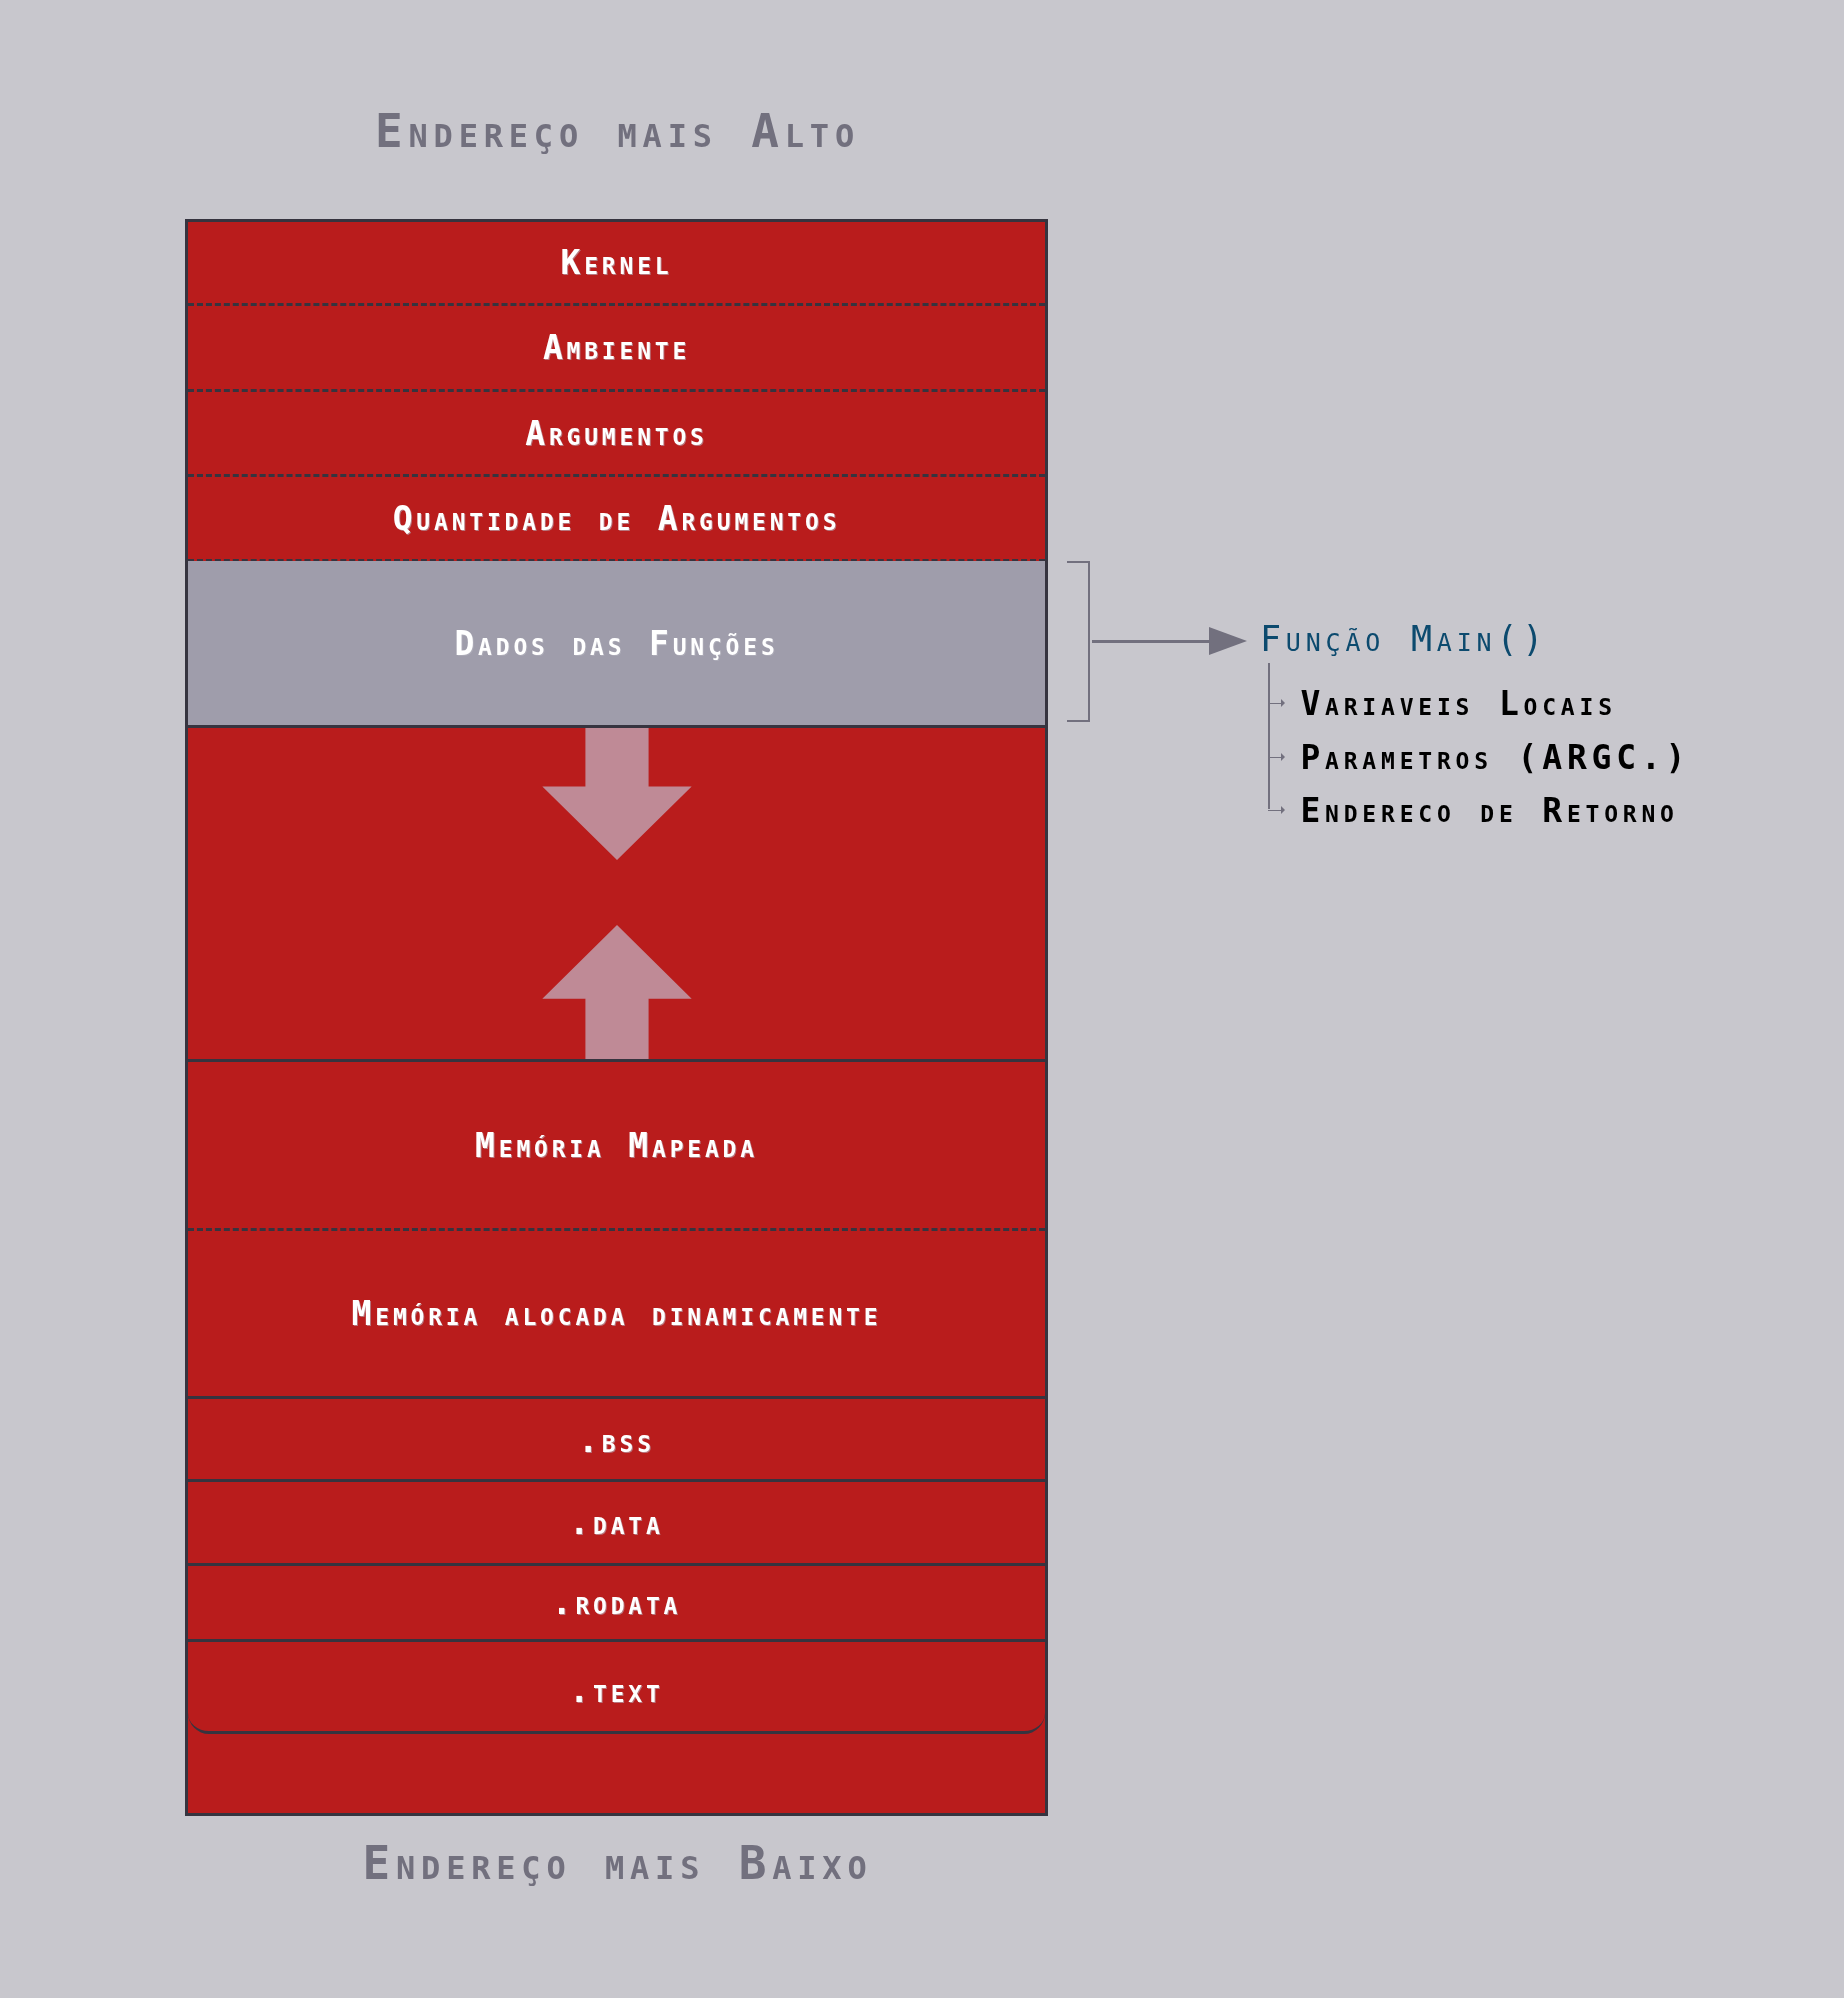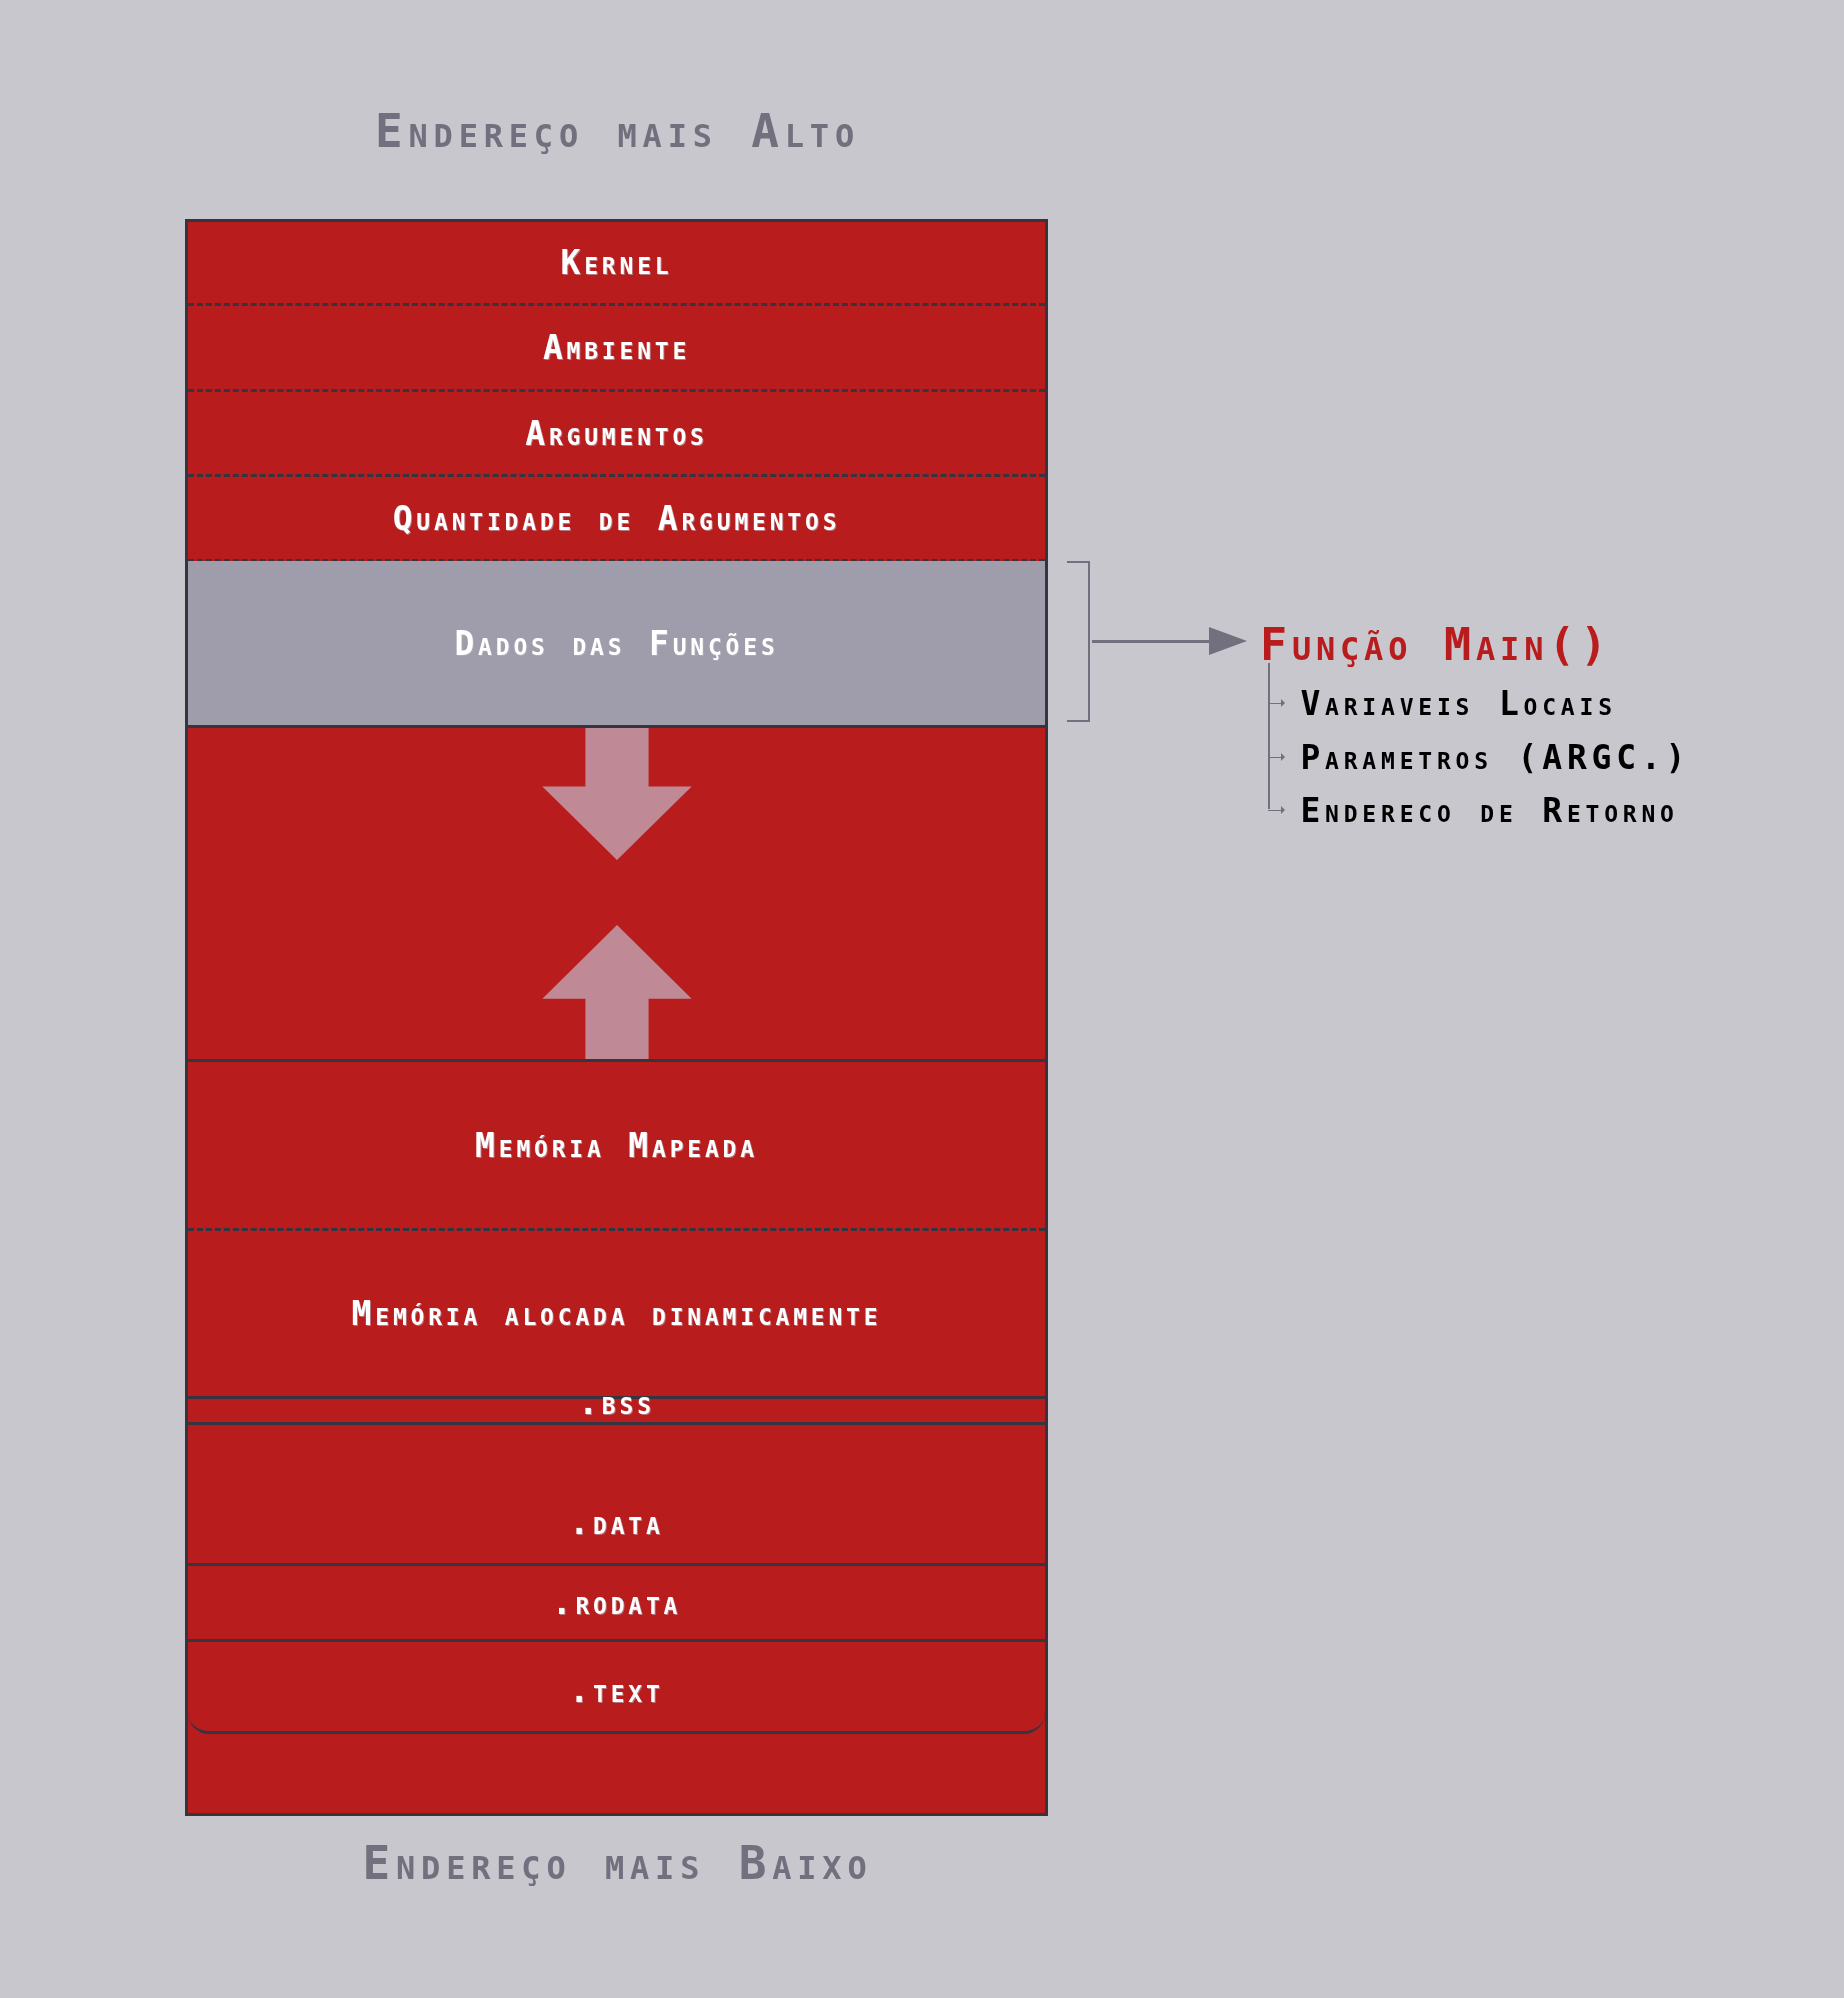--- a/index.html
+++ b/index.html
@@ -98,23 +98,23 @@
     height: 0;
     border-top: 14.4px solid transparent;
     border-bottom: 14.4px solid transparent;
     border-left: 38px solid #72707e;
   }
 
   .fn-title {
     position: absolute;
     left: 1260px;
     top: 622px;
-    color: #b91c1c;
-    font-weight: bold;
-    font-size: 45px;
+    color: #0c4a6e;
+    font-weight: normal;
+    font-size: 35px;
     letter-spacing: 4.8px;
     font-variant: small-caps;
     line-height: 1;
     white-space: nowrap;
   }
   .tree-line {
     position: absolute;
     left: 1268px;
     top: 663px;
     width: 1.9px;
@@ -181,21 +181,21 @@
     <svg class="arrow" style="bottom:0;" width="150" height="134" viewBox="0 0 156 140">
       <polygon points="78,0 156,77 111,77 111,140 45,140 45,77 0,77" fill="#bf8a96"></polygon>
     </svg>
   </div>
   <div class="seg dash-bottom" style="top:841px;height:168px;">
     <span class="lbl">Memória Mapeada</span>
   </div>
   <div class="seg solid-bottom" style="top:1009px;height:168px;">
     <span class="lbl">Memória alocada dinamicamente</span>
   </div>
-  <div class="seg solid-bottom" style="top:1123px;height:80px;align-items:flex-end;">
+  <div class="seg solid-bottom" style="top:1180px;height:80px;">
     <span class="lbl">.bss</span>
   </div>
   <div class="seg solid-bottom" style="top:1260px;height:84px;">
     <span class="lbl">.data</span>
   </div>
   <div class="seg solid-bottom" style="top:1344px;height:76px;">
     <span class="lbl">.rodata</span>
   </div>
   <div class="seg solid-bottom" style="top:1428px;height:84px;border-radius:21px;">
     <span class="lbl">.text</span>

